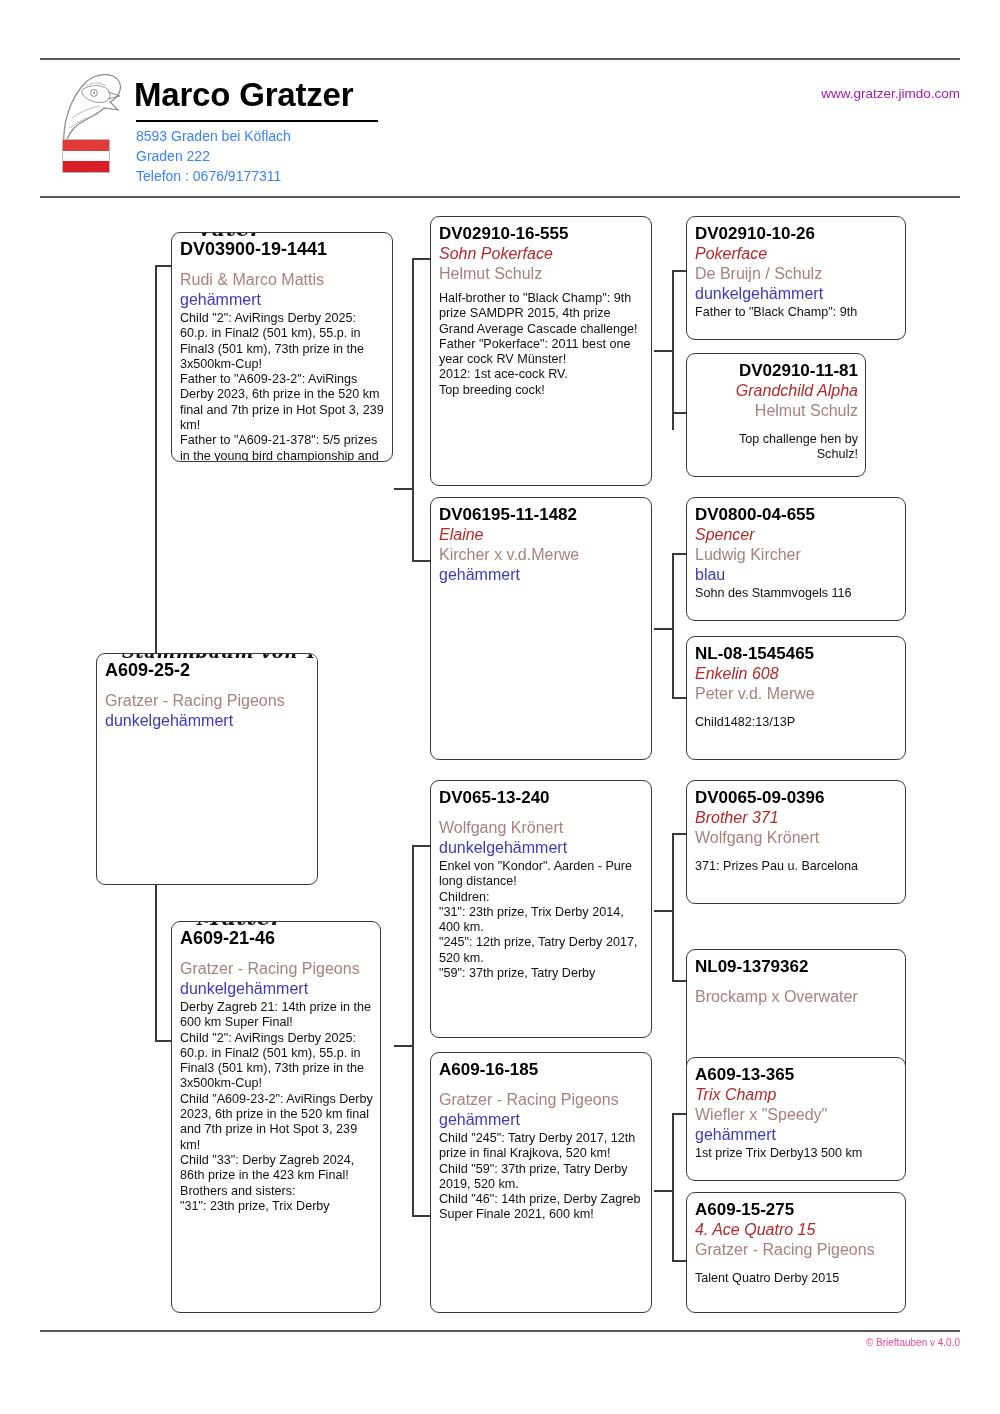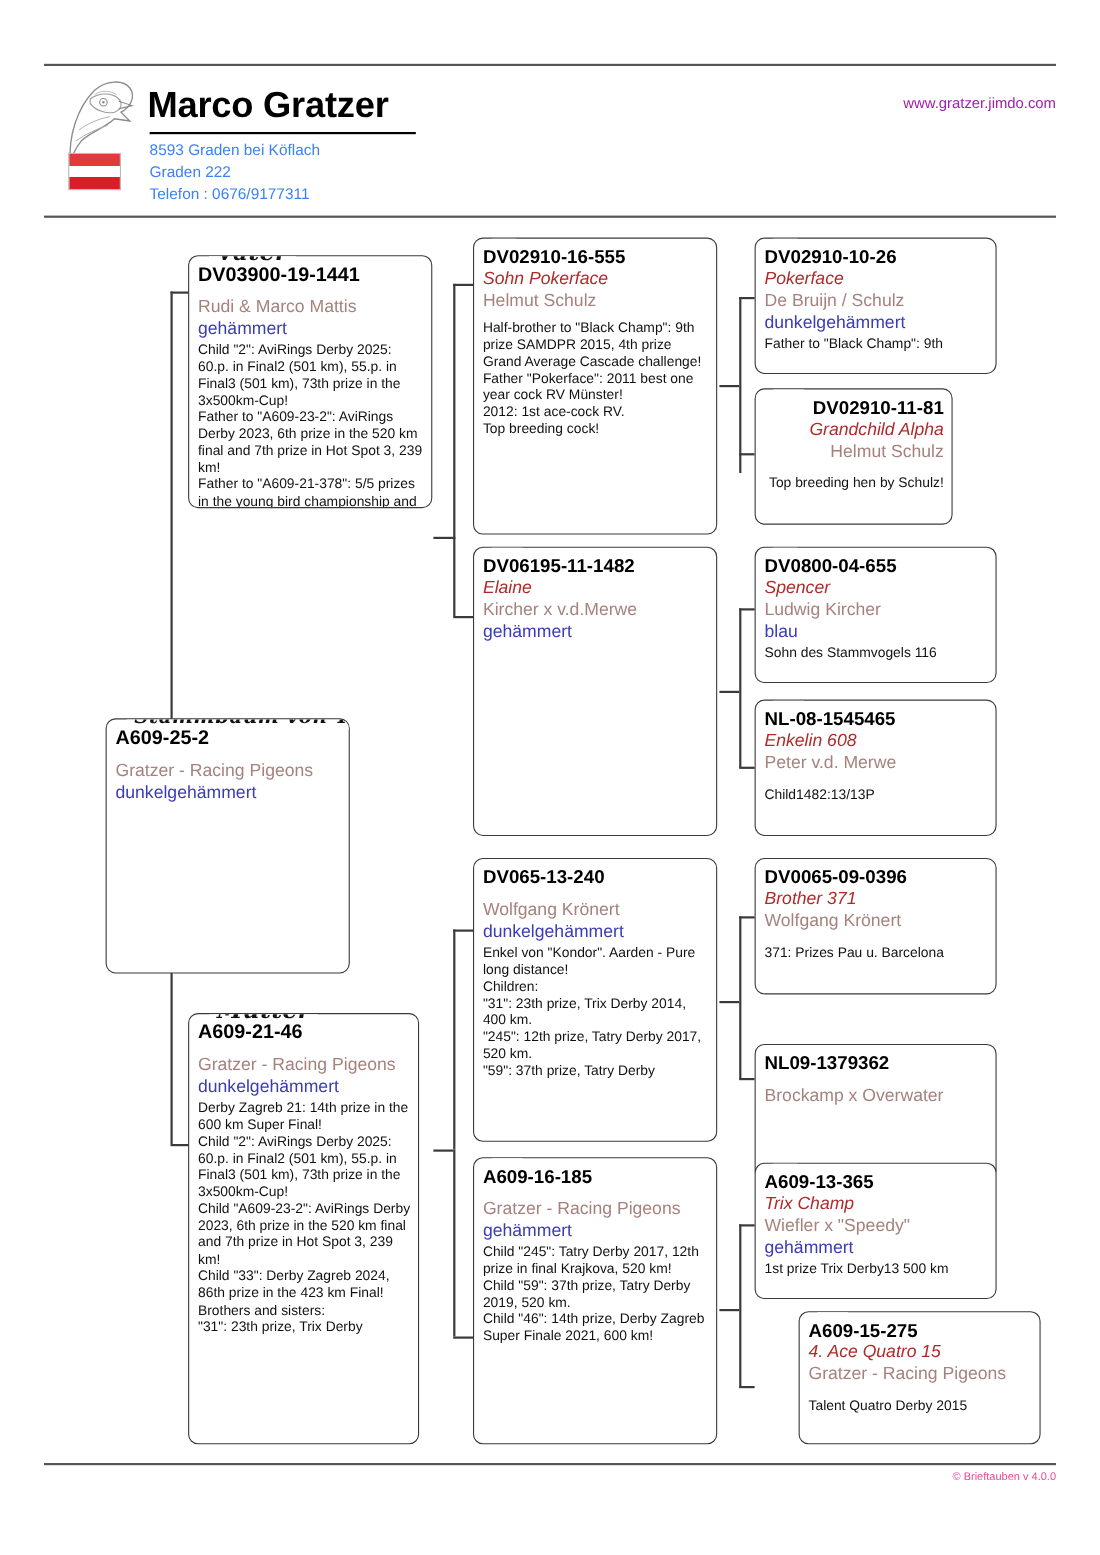--- a/index.html
+++ b/index.html
@@ -321,21 +321,21 @@
     <div class="colour">dunkelgehämmert</div>
     <div class="notes">Father to "Black Champ": 9th</div>
   </div>
 
   <div class="pedbox" id="box-g3-1" style="left:686px; top:353px; width:180px; height:124px;text-align:right;">
     <div class="cap">M</div>
     <div class="ring">DV02910-11-81</div>
     <div class="nick">Grandchild Alpha</div>
     <div class="breeder">Helmut Schulz</div>
     <div class="spacer"></div>
-    <div class="notes">Top breeding hen by Schulz!</div>
+    <div class="notes">Top challenge hen by Schulz!</div>
   </div>
 
   <div class="pedbox" id="box-g3-2" style="left:686px; top:497px; width:220px; height:124px;">
     <div class="cap">v</div>
     <div class="ring">DV0800-04-655</div>
     <div class="nick">Spencer</div>
     <div class="breeder">Ludwig Kircher</div>
     <div class="colour">blau</div>
     <div class="notes">Sohn des Stammvogels 116</div>
   </div>
@@ -368,21 +368,21 @@
 
   <div class="pedbox" id="box-g3-6" style="left:686px; top:1057px; width:220px; height:124px;">
     <div class="cap">v</div>
     <div class="ring">A609-13-365</div>
     <div class="nick">Trix Champ</div>
     <div class="breeder">Wiefler x "Speedy"</div>
     <div class="colour">gehämmert</div>
     <div class="notes">1st prize Trix Derby13 500 km</div>
   </div>
 
-  <div class="pedbox" id="box-g3-7" style="left:686px; top:1192px; width:220px; height:121px;margin-left:40px;">
+  <div class="pedbox" id="box-g3-7" style="left:686px; top:1192px; width:220px; height:121px;">
     <div class="cap">M</div>
     <div class="ring">A609-15-275</div>
     <div class="nick">4. Ace Quatro 15</div>
     <div class="breeder">Gratzer - Racing Pigeons</div>
     <div class="spacer"></div>
     <div class="notes">Talent Quatro Derby 2015</div>
   </div>
 
   <div class="header-rule" id="rule-footer"></div>
   <div id="footer-text">© Brieftauben v 4.0.0</div>

